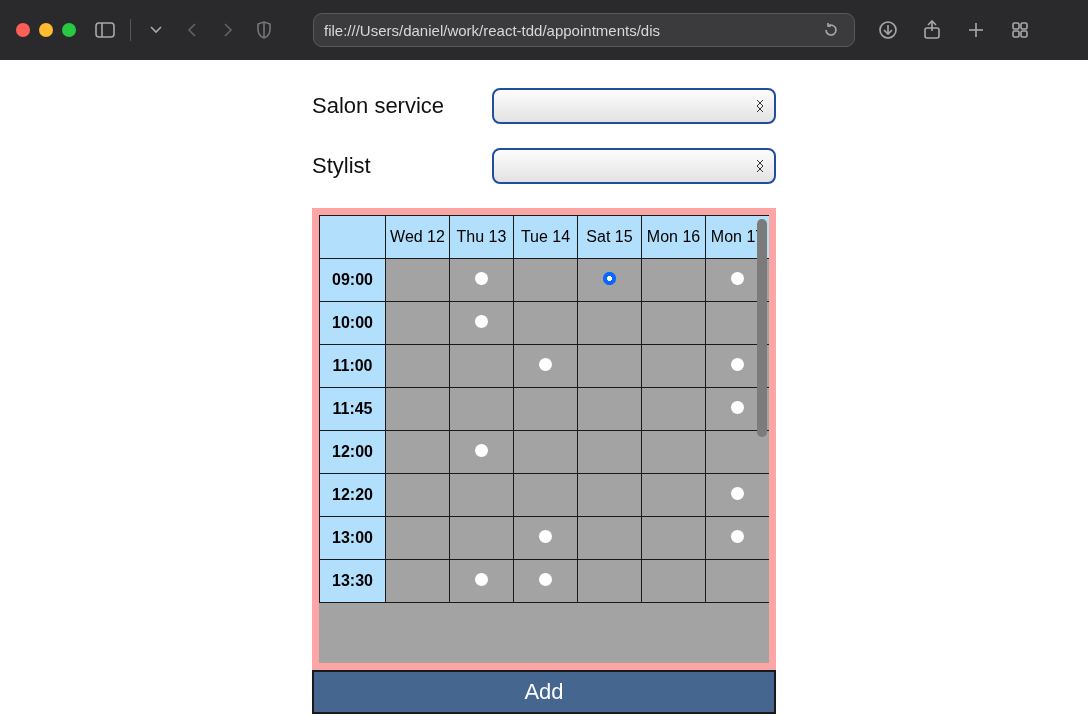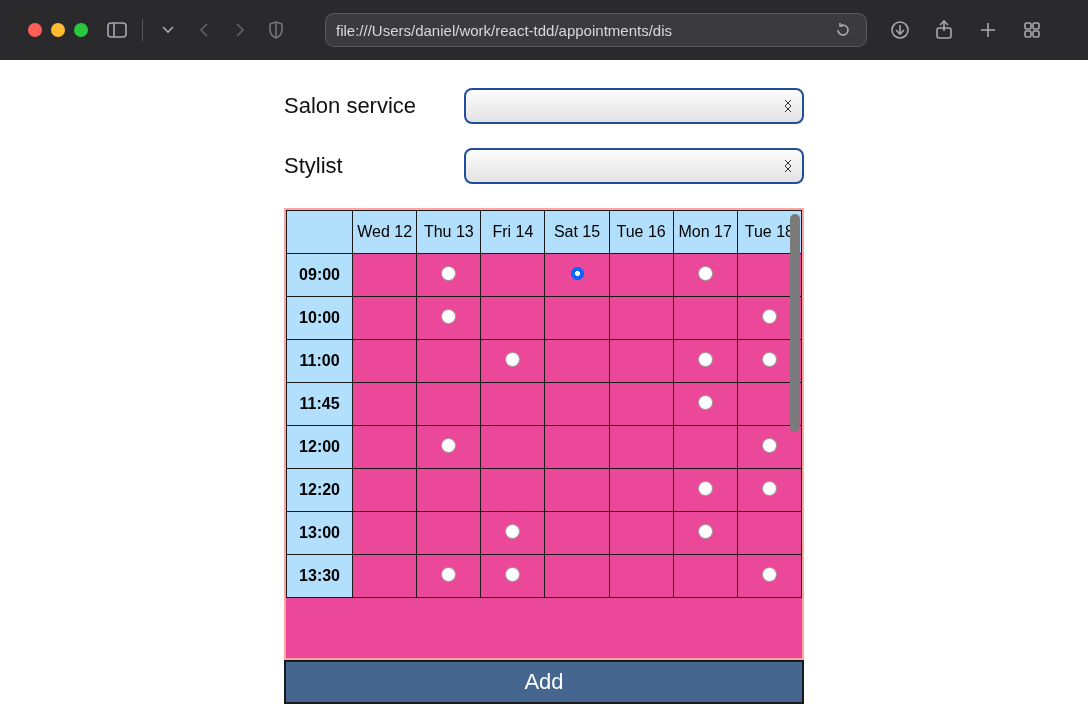--- a/index.html
+++ b/index.html
@@ -10,21 +10,21 @@
     font-family: -apple-system, "Helvetica Neue", Arial, sans-serif;
     background: #ffffff;
     overflow: hidden;
   }
   
   .chrome {
     height: 60px;
     background: #2a2a2c;
     display: flex;
     align-items: center;
-    padding: 0 28px;
+    padding: 0 16px;
     gap: 10px;
     color: #bdbdbd;
   }
   .traffic {
     display: flex;
     gap: 9px;
     align-items: center;
     margin-right: 6px;
   }
   .dot {
@@ -75,21 +75,21 @@
     align-items:center;
   }
 
   
   .page {
     padding: 28px 0 0 0;
     display:flex;
     justify-content:center;
   }
   .content {
-    width: 520px;
+    width: 464px;
   }
 
   .form-row {
     display:flex;
     align-items:center;
     margin-bottom: 24px;
     gap: 30px;
   }
   .form-row label {
     font-size: 22px;
@@ -118,22 +118,22 @@
     background:
       linear-gradient(45deg, transparent 45%, #333 45% 55%, transparent 55%) top/8px 6px no-repeat,
       linear-gradient(-45deg, transparent 45%, #333 45% 55%, transparent 55%) top/8px 6px no-repeat,
       linear-gradient(135deg, transparent 45%, #333 45% 55%, transparent 55%) bottom/8px 6px no-repeat,
       linear-gradient(-135deg, transparent 45%, #333 45% 55%, transparent 55%) bottom/8px 6px no-repeat;
   }
 
   
   .sched-wrap {
     position:relative;
-    border: 2px solid #fca5a5;
-    background:#ec4899;
+    border: 7px solid #fca5a5;
+    background:#a3a3a3;
     height: 448px;
     overflow:hidden;
   }
   table.schedule {
     border-collapse: collapse;
     width: 100%;
     table-layout: fixed;
   }
   table.schedule th, table.schedule td {
     border: 1px solid #1a1a1a;
@@ -301,23 +301,23 @@
             <col class="daycol">
             <col class="daycol">
             <col class="daycol">
         </colgroup>
         <thead>
           <tr>
             <th class="corner"></th>
 
           <th>Wed 12</th>
               <th>Thu 13</th>
-              <th>Fri 14</th>
+              <th>Tue 14</th>
               <th>Sat 15</th>
-              <th>Tue 16</th>
+              <th>Mon 16</th>
               <th>Mon 17</th>
               <th>Tue 18</th>
             </tr>
         </thead>
         <tbody>
 
         <tr>
               <th>09:00</th>
               <td></td>
               <td><span class="radio"></span></td>

